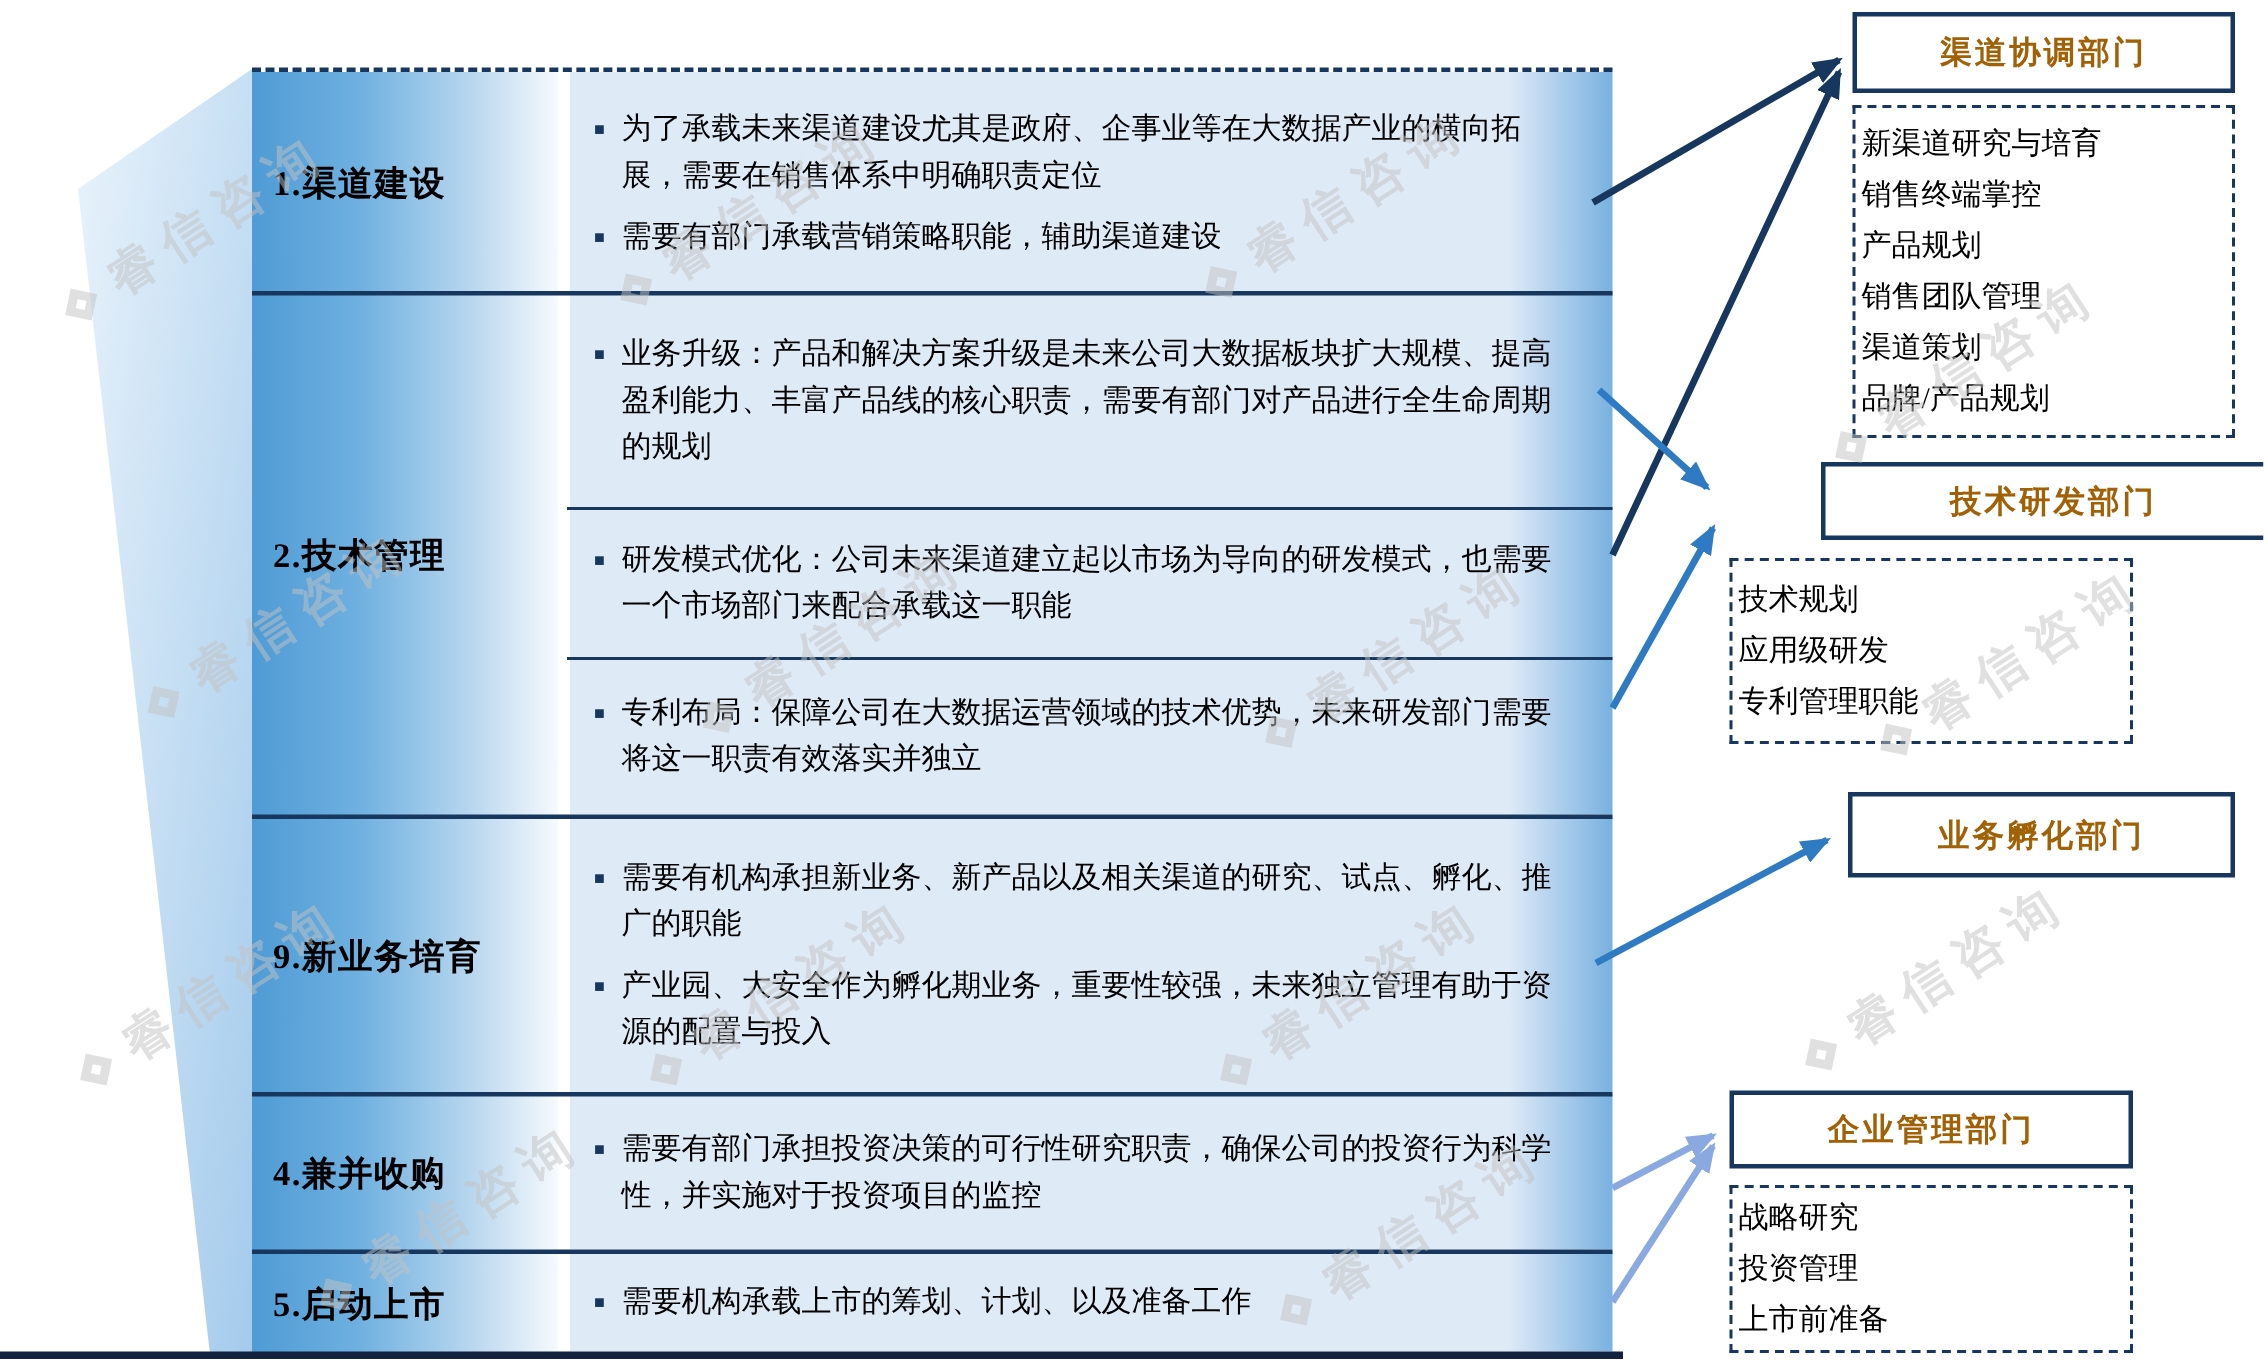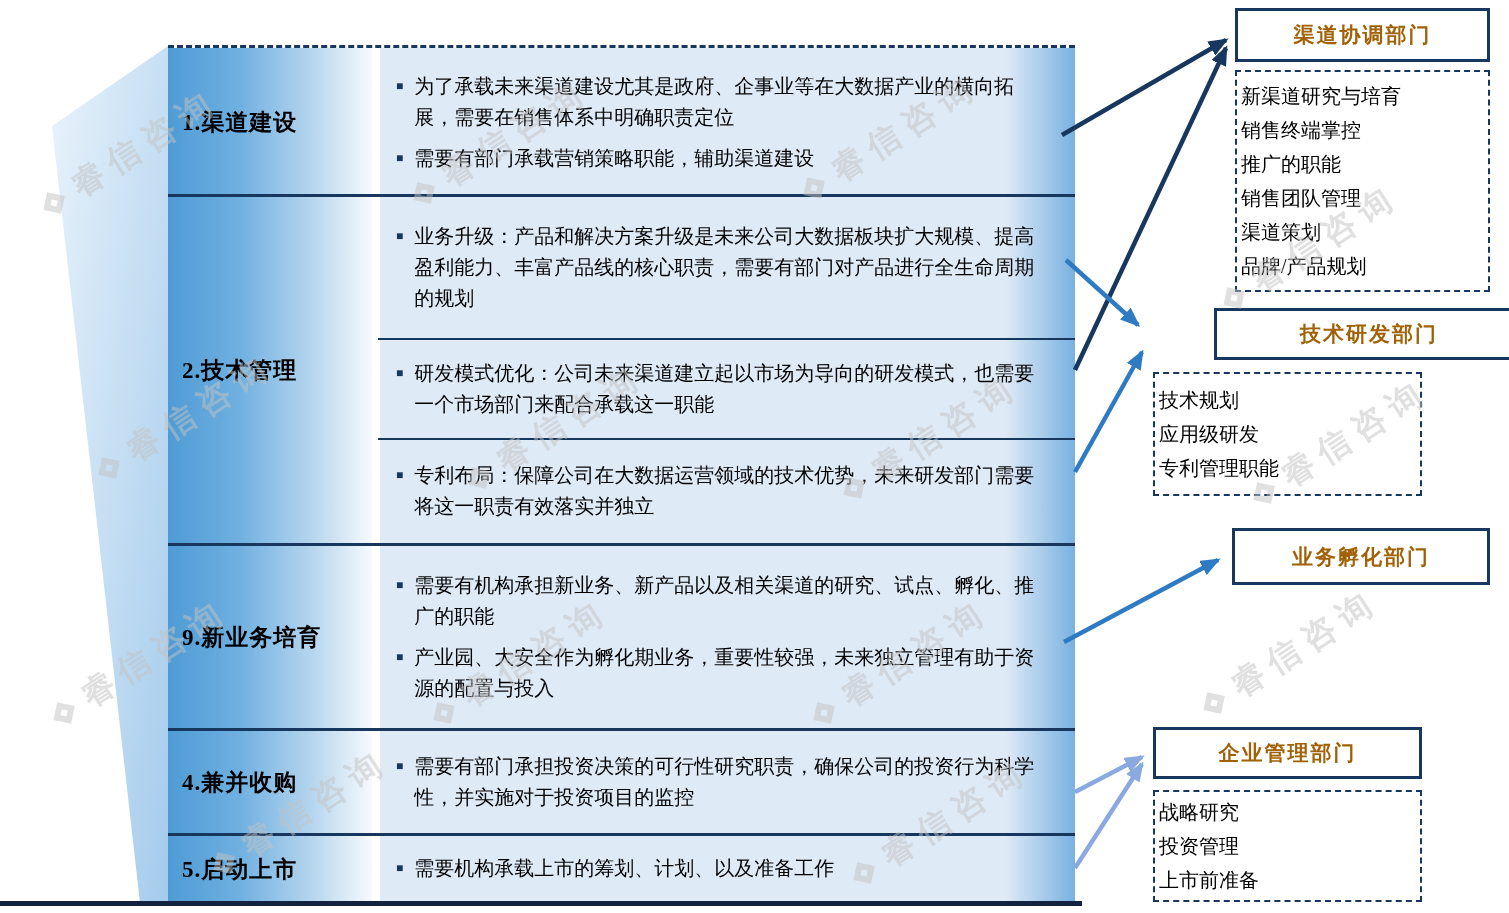--- a/index.html
+++ b/index.html
@@ -142,21 +142,21 @@
   <div class="hline" style="top:728px"></div>
   <div class="hline" style="top:833px"></div>
   <div class="bottom-bar"></div>
 
   <div class="dept-title" style="left:1235px;top:8px;width:255px;height:54px">
     <span>渠道协调部门</span>
   </div>
   <div class="dept-detail" style="left:1235px;top:70px;width:255px;height:222px">
     <div class="dline">新渠道研究与培育</div>
     <div class="dline">销售终端掌控</div>
-    <div class="dline">推广的职能</div>
+    <div class="dline">产品规划</div>
     <div class="dline">销售团队管理</div>
     <div class="dline">渠道策划</div>
     <div class="dline">品牌/产品规划</div>
   </div>
 
   <div class="dept-title" style="left:1214px;top:308px;width:310px;height:52px">
     <span>技术研发部门</span>
   </div>
   <div class="dept-detail" style="left:1153px;top:372px;width:269px;height:124px">
     <div class="dline">技术规划</div>

